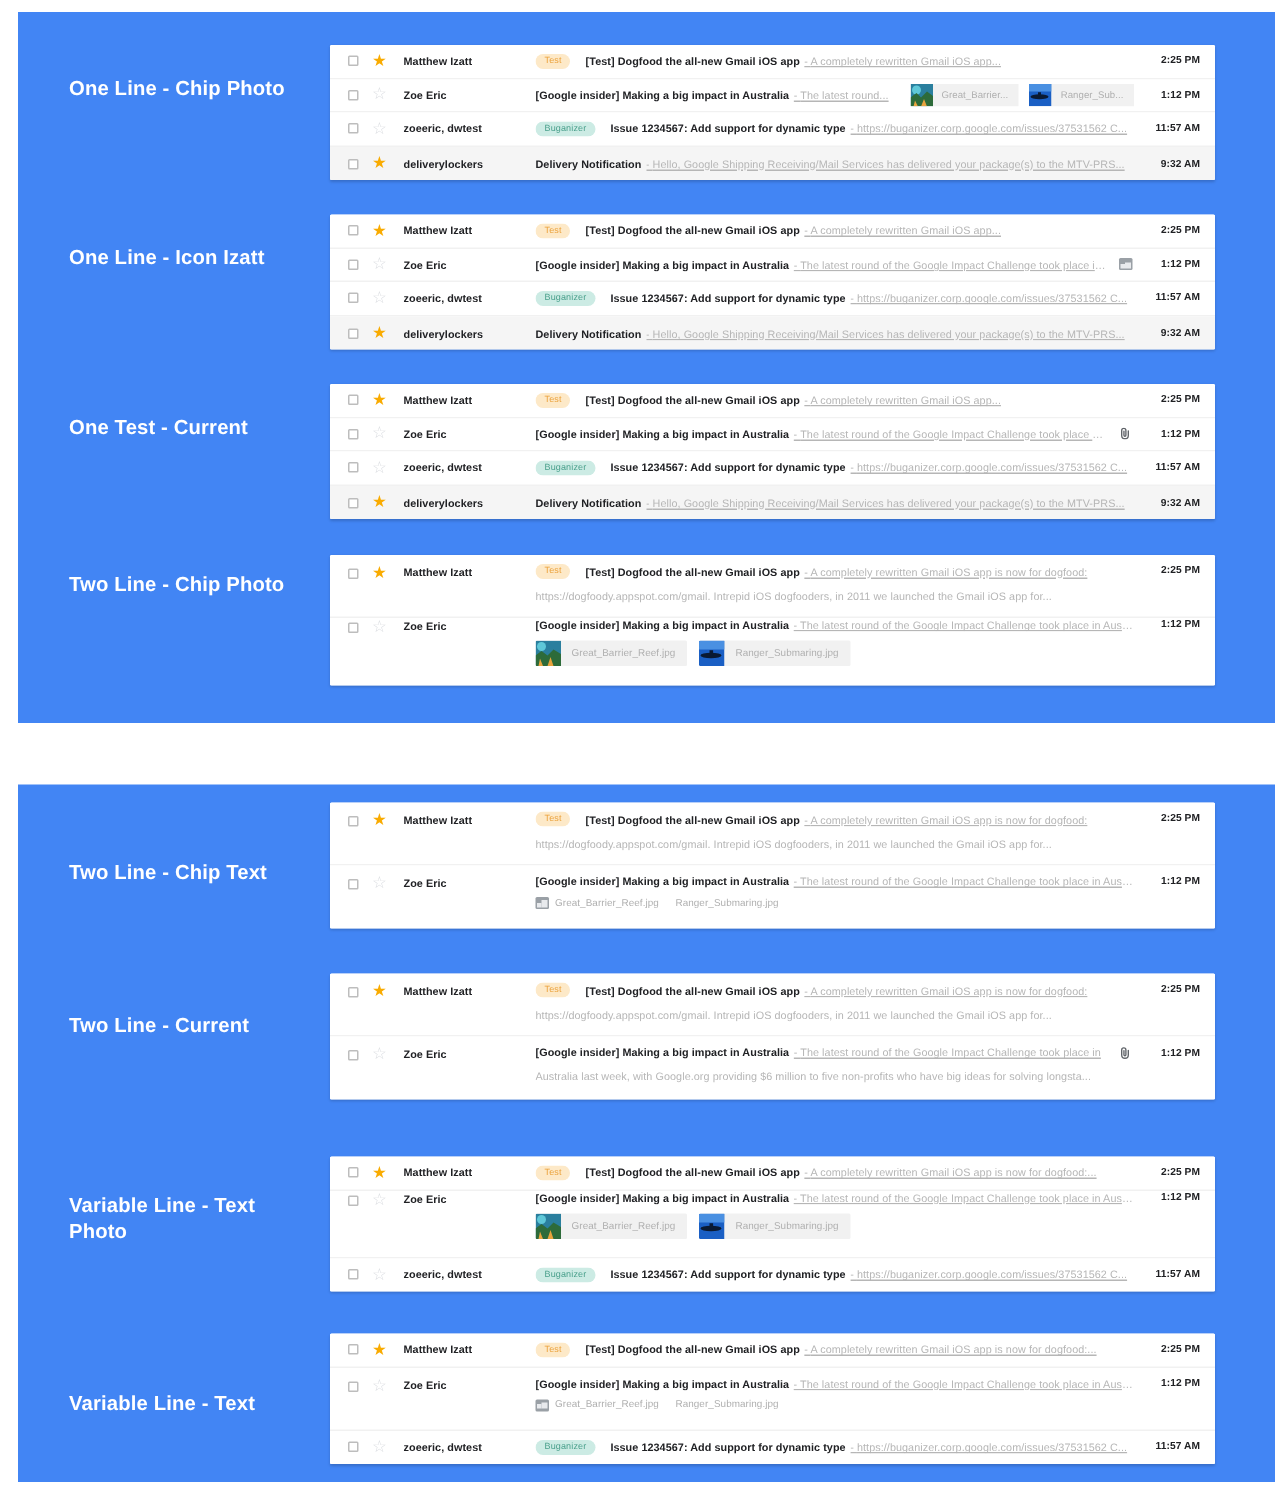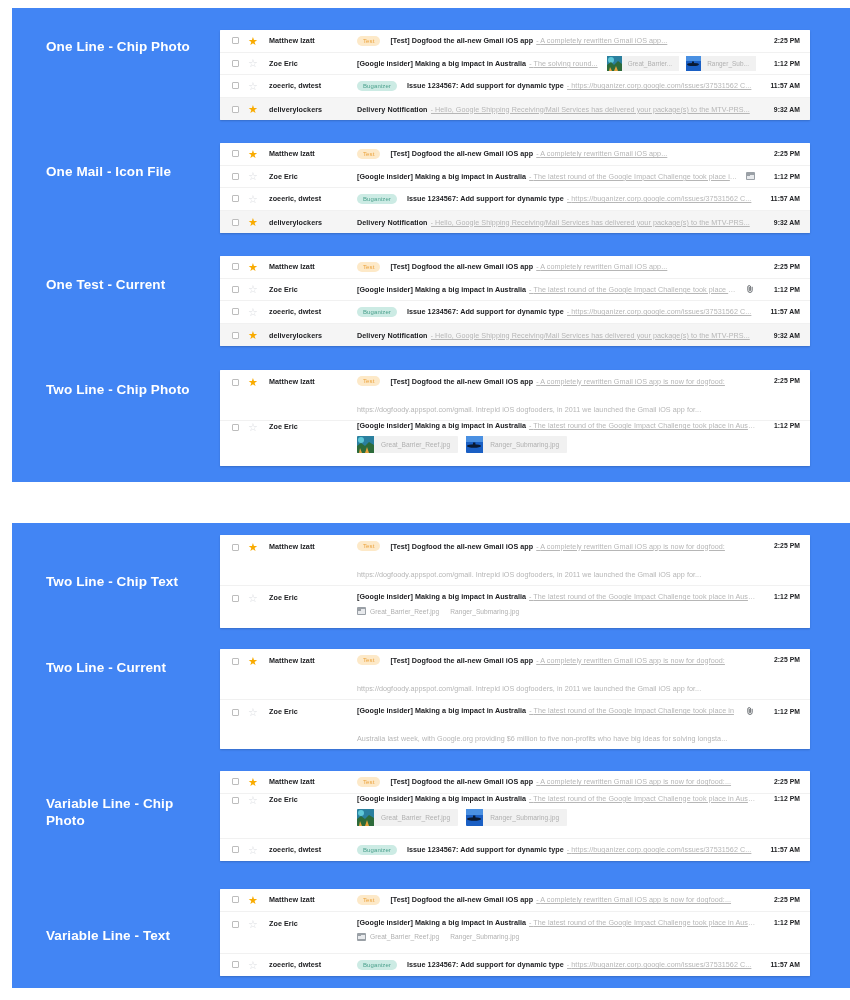--- a/index.html
+++ b/index.html
@@ -135,21 +135,21 @@
     text-overflow: ellipsis;
     min-width: 0;
     flex: 1 1 auto;
     text-decoration: underline;
   }
 
   .line2 {
     font-size: 7.2px;
     color: #b6b6b6;
     letter-spacing: 0.05px;
-    margin-top: 19px;
+    margin-top: 7px;
     white-space: nowrap;
     overflow: hidden;
     text-overflow: ellipsis;
   }
 
   .attach-row {
     display: flex;
     align-items: center;
     margin-top: 6px;
     gap: 8px;
@@ -253,21 +253,21 @@
 
   .sp { display: inline-block; width: 3px; }
 </style>
 </head>
 <body>
 
 <div class="page">
 
   <div class="panel panel-1">
 
-    <div class="section-label" style="top:30px">One Line - Chip Photo</div>
+    <div class="section-label" style="top:42px">One Line - Chip Photo</div>
     <div class="card" style="top:22px">
 
       <div class="row oneline">
         <div class="cb"></div>
         <div class="star on">★</div>
         <div class="sender">Matthew Izatt</div>
         <div class="body">
           <div class="line1">
             <span class="chip test">Test</span>
             <span class="subject">[Test] Dogfood the all-new Gmail iOS app</span>
@@ -281,21 +281,21 @@
       </div>
 
       <div class="row oneline">
         <div class="cb"></div>
         <div class="star">☆</div>
         <div class="sender">Zoe Eric</div>
         <div class="body">
           <div class="line1">
             <span class="subject">[Google insider] Making a big impact in Australia</span>
             <span class="sp"></span>
-            <span class="snippet">- <span>The solving round...</span></span>
+            <span class="snippet">- <span>The latest round...</span></span>
             <span class="inline-chips">
               <span class="inline-chip">
                 <span class="att-thumb">
                   <svg width="15" height="15" viewBox="0 0 15 15">
                       <rect width="15" height="15" fill="#2a7f9e"></rect>
                       <circle cx="4" cy="4" r="3" fill="#5fc8d8"></circle>
                       <path d="M0 9l4-3 3 3 4-4 4 3v7H0z" fill="#2d6b3a"></path>
                       <path d="M2 15l1-4 2 4zM7 15l2-5 2 5z" fill="#e8a33d"></path>
                     </svg>
                 </span>
@@ -347,21 +347,21 @@
             <span class="sp"></span>
             <span class="snippet">- <span>Hello, Google Shipping Receiving/Mail Services has delivered your package(s) to the MTV-PRS...</span></span>
           </div>
         </div>
         <div class="trail">
           <div class="time">9:32 AM</div>
         </div>
       </div>
     </div>
 
-    <div class="section-label" style="top:155px">One Mail - Icon File</div>
+    <div class="section-label" style="top:155px">One Line - Icon Izatt</div>
     <div class="card" style="top:135px">
 
       <div class="row oneline">
         <div class="cb"></div>
         <div class="star on">★</div>
         <div class="sender">Matthew Izatt</div>
         <div class="body">
           <div class="line1">
             <span class="chip test">Test</span>
             <span class="subject">[Test] Dogfood the all-new Gmail iOS app</span>
@@ -605,21 +605,21 @@
               <span class="att-name">Ranger_Submaring.jpg</span>
             </span>
           </div>
         </div>
         <div class="trail">
           <div class="time">1:12 PM</div>
         </div>
       </div>
     </div>
 
-    <div class="section-label" style="top:136px">Two Line - Current</div>
+    <div class="section-label" style="top:152px">Two Line - Current</div>
     <div class="card" style="top:126px">
 
       <div class="row twoline">
         <div class="cb"></div>
         <div class="star on">★</div>
         <div class="sender">Matthew Izatt</div>
         <div class="body">
           <div class="line1">
             <span class="chip test">Test</span>
             <span class="subject">[Test] Dogfood the all-new Gmail iOS app</span>
@@ -649,21 +649,21 @@
           <span class="clip">
             <svg width="10" height="8" viewBox="0 0 10 8">
                 <path d="M7.2 2.2v3.1a2.2 2.2 0 01-4.4 0V2a1.4 1.4 0 012.8 0v3.2a.65.65 0 01-1.3 0V2.4" fill="none" stroke="#5f6368" stroke-width="0.9" stroke-linecap="round"></path>
               </svg>
           </span>
           <div class="time">1:12 PM</div>
         </div>
       </div>
     </div>
 
-    <div class="section-label" style="top:272px">Variable Line - Chip Photo</div>
+    <div class="section-label" style="top:272px">Variable Line - Text Photo</div>
     <div class="card" style="top:248px">
 
       <div class="row oneline">
         <div class="cb"></div>
         <div class="star on">★</div>
         <div class="sender">Matthew Izatt</div>
         <div class="body">
           <div class="line1">
             <span class="chip test">Test</span>
             <span class="subject">[Test] Dogfood the all-new Gmail iOS app</span>

